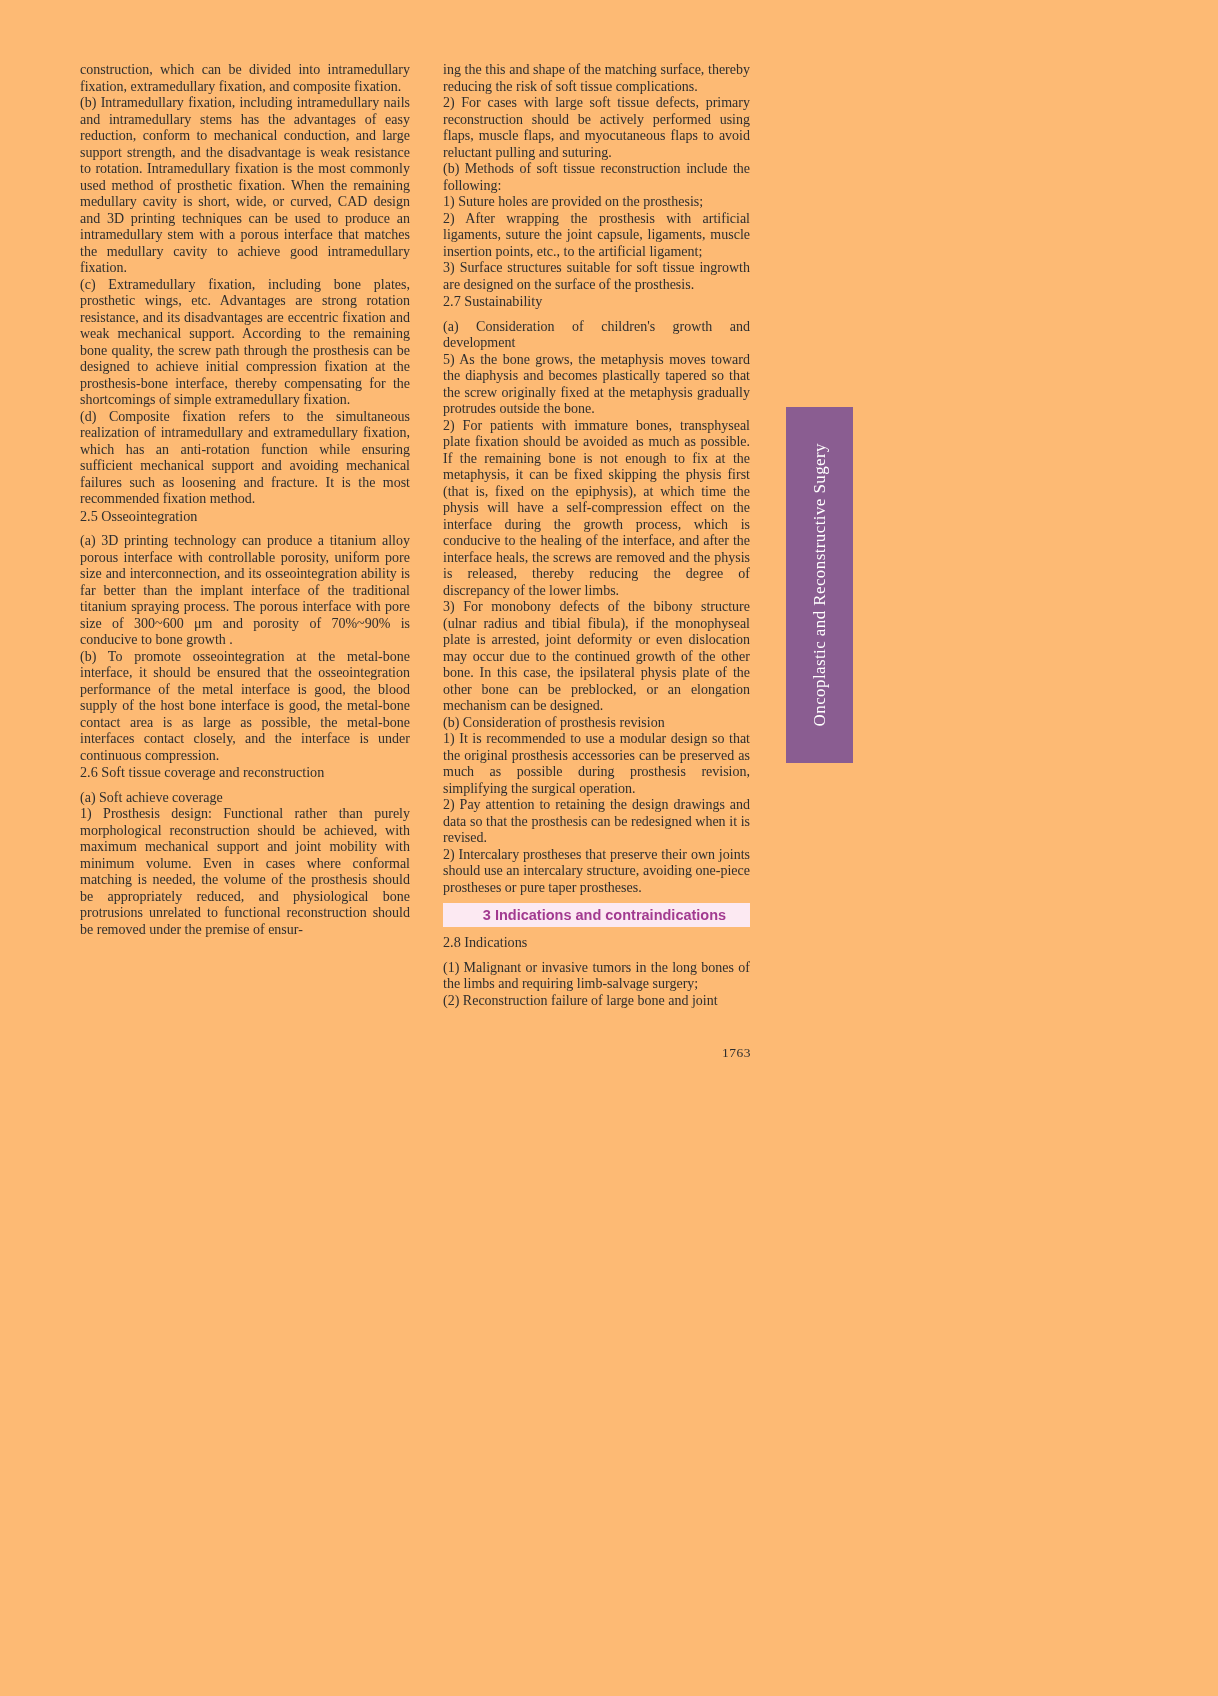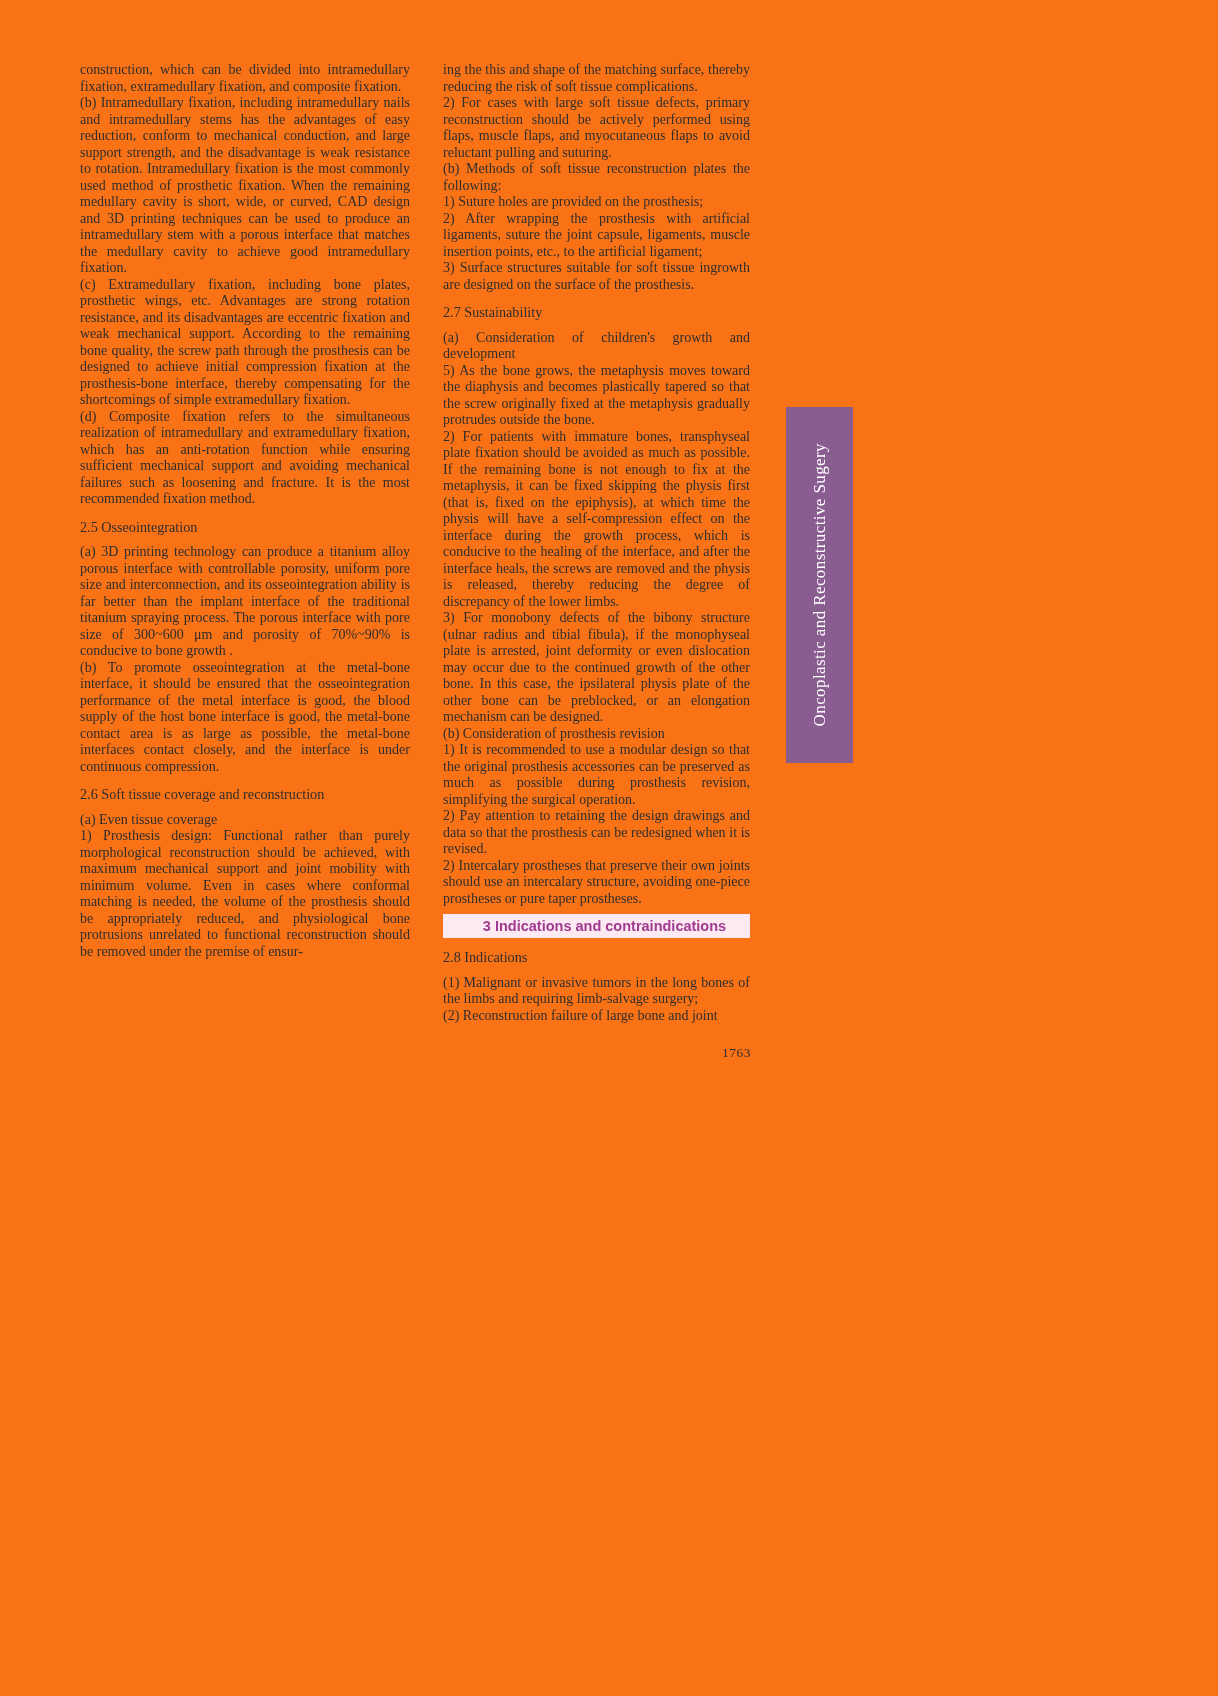--- a/index.html
+++ b/index.html
@@ -4,38 +4,38 @@
 <style>
   html, body { margin: 0; padding: 0; }
   body {
     width: 1218px; height: 1696px;
     background: #ffffff;
     position: relative;
     overflow: hidden;
     font-family: "Liberation Serif", serif;
     color: #2e2e2e;
   }
-  .page { position: absolute; inset: 0; background: #f97316; }
+  .page { position: absolute; inset: 0; background: #fdba74; }
 
   .col {
     position: absolute;
     top: 62px;
   }
   .col-left  { left: 80px;  width: 330px; }
   .col-right { left: 443px; width: 307px; }
 
   p.body {
     margin: 0;
     font-size: 14px;
     line-height: 16.5px;
     text-align: justify;
     color: #2e2e2e;
   }
   p.sec {
-    margin: 11px 0 9px 0;
+    margin: 0 0 9px 0;
     font-size: 14.2px;
     line-height: 16.5px;
     text-align: left;
     color: #2e2e2e;
   }
   .band {
     margin: 7px 0 7px 0;
     background: #fce9f2;
     color: #a23a90;
     font-family: "Liberation Sans", sans-serif;
@@ -78,28 +78,28 @@
 
   <div class="col col-left">
     <p class="body">construction, which can be divided into intramedullary fixation, extramedullary fixation, and composite fixation.</p>
     <p class="body">(b) Intramedullary fixation, including intramedullary nails and intramedullary stems has the advantages of easy reduction, conform to mechanical conduction, and large support strength, and the disadvantage is weak resistance to rotation. Intramedullary fixation is the most commonly used method of prosthetic fixation. When the remaining medullary cavity is short, wide, or curved, CAD design and 3D printing techniques can be used to produce an intramedullary stem with a porous interface that matches the medullary cavity to achieve good intramedullary fixation.</p>
     <p class="body">(c) Extramedullary fixation, including bone plates, prosthetic wings, etc. Advantages are strong rotation resistance, and its disadvantages are eccentric fixation and weak mechanical support. According to the remaining bone quality, the screw path through the prosthesis can be designed to achieve initial compression fixation at the prosthesis-bone interface, thereby compensating for the shortcomings of simple extramedullary fixation.</p>
     <p class="body">(d) Composite fixation refers to the simultaneous realization of intramedullary and extramedullary fixation, which has an anti-rotation function while ensuring sufficient mechanical support and avoiding mechanical failures such as loosening and fracture. It is the most recommended fixation method.</p>
     <p class="sec">2.5 Osseointegration</p>
     <p class="body">(a) 3D printing technology can produce a titanium alloy porous interface with controllable porosity, uniform pore size and interconnection, and its osseointegration ability is far better than the implant interface of the traditional titanium spraying process. The porous interface with pore size of 300~600 μm and porosity of 70%~90% is conducive to bone growth .</p>
     <p class="body">(b) To promote osseointegration at the metal-bone interface, it should be ensured that the osseointegration performance of the metal interface is good, the blood supply of the host bone interface is good, the metal-bone contact area is as large as possible, the metal-bone interfaces contact closely, and the interface is under continuous compression.</p>
     <p class="sec">2.6 Soft tissue coverage and reconstruction</p>
-    <p class="body">(a) Even tissue coverage</p>
+    <p class="body">(a) Soft achieve coverage</p>
     <p class="body">1) Prosthesis design: Functional rather than purely morphological reconstruction should be achieved, with maximum mechanical support and joint mobility with minimum volume. Even in cases where conformal matching is needed, the volume of the prosthesis should be appropriately reduced, and physiological bone protrusions unrelated to functional reconstruction should be removed under the premise of ensur-</p>
   </div>
 
   <div class="col col-right">
     <p class="body">ing the this and shape of the matching surface, thereby reducing the risk of soft tissue complications.</p>
     <p class="body">2) For cases with large soft tissue defects, primary reconstruction should be actively performed using flaps, muscle flaps, and myocutaneous flaps to avoid reluctant pulling and suturing.</p>
-    <p class="body">(b) Methods of soft tissue reconstruction plates the following:</p>
+    <p class="body">(b) Methods of soft tissue reconstruction include the following:</p>
     <p class="body">1) Suture holes are provided on the prosthesis;</p>
     <p class="body">2) After wrapping the prosthesis with artificial ligaments, suture the joint capsule, ligaments, muscle insertion points, etc., to the artificial ligament;</p>
     <p class="body">3) Surface structures suitable for soft tissue ingrowth are designed on the surface of the prosthesis.</p>
     <p class="sec">2.7 Sustainability</p>
     <p class="body">(a) Consideration of children's growth and development</p>
     <p class="body">5) As the bone grows, the metaphysis moves toward the diaphysis and becomes plastically tapered so that the screw originally fixed at the metaphysis gradually protrudes outside the bone.</p>
     <p class="body">2) For patients with immature bones, transphyseal plate fixation should be avoided as much as possible. If the remaining bone is not enough to fix at the metaphysis, it can be fixed skipping the physis first (that is, fixed on the epiphysis), at which time the physis will have a self-compression effect on the interface during the growth process, which is conducive to the healing of the interface, and after the interface heals, the screws are removed and the physis is released, thereby reducing the degree of discrepancy of the lower limbs.</p>
     <p class="body">3) For monobony defects of the bibony structure (ulnar radius and tibial fibula), if the monophyseal plate is arrested, joint deformity or even dislocation may occur due to the continued growth of the other bone. In this case, the ipsilateral physis plate of the other bone can be preblocked, or an elongation mechanism can be designed.</p>
     <p class="body">(b) Consideration of prosthesis revision</p>
     <p class="body">1) It is recommended to use a modular design so that the original prosthesis accessories can be preserved as much as possible during prosthesis revision, simplifying the surgical operation.</p>

